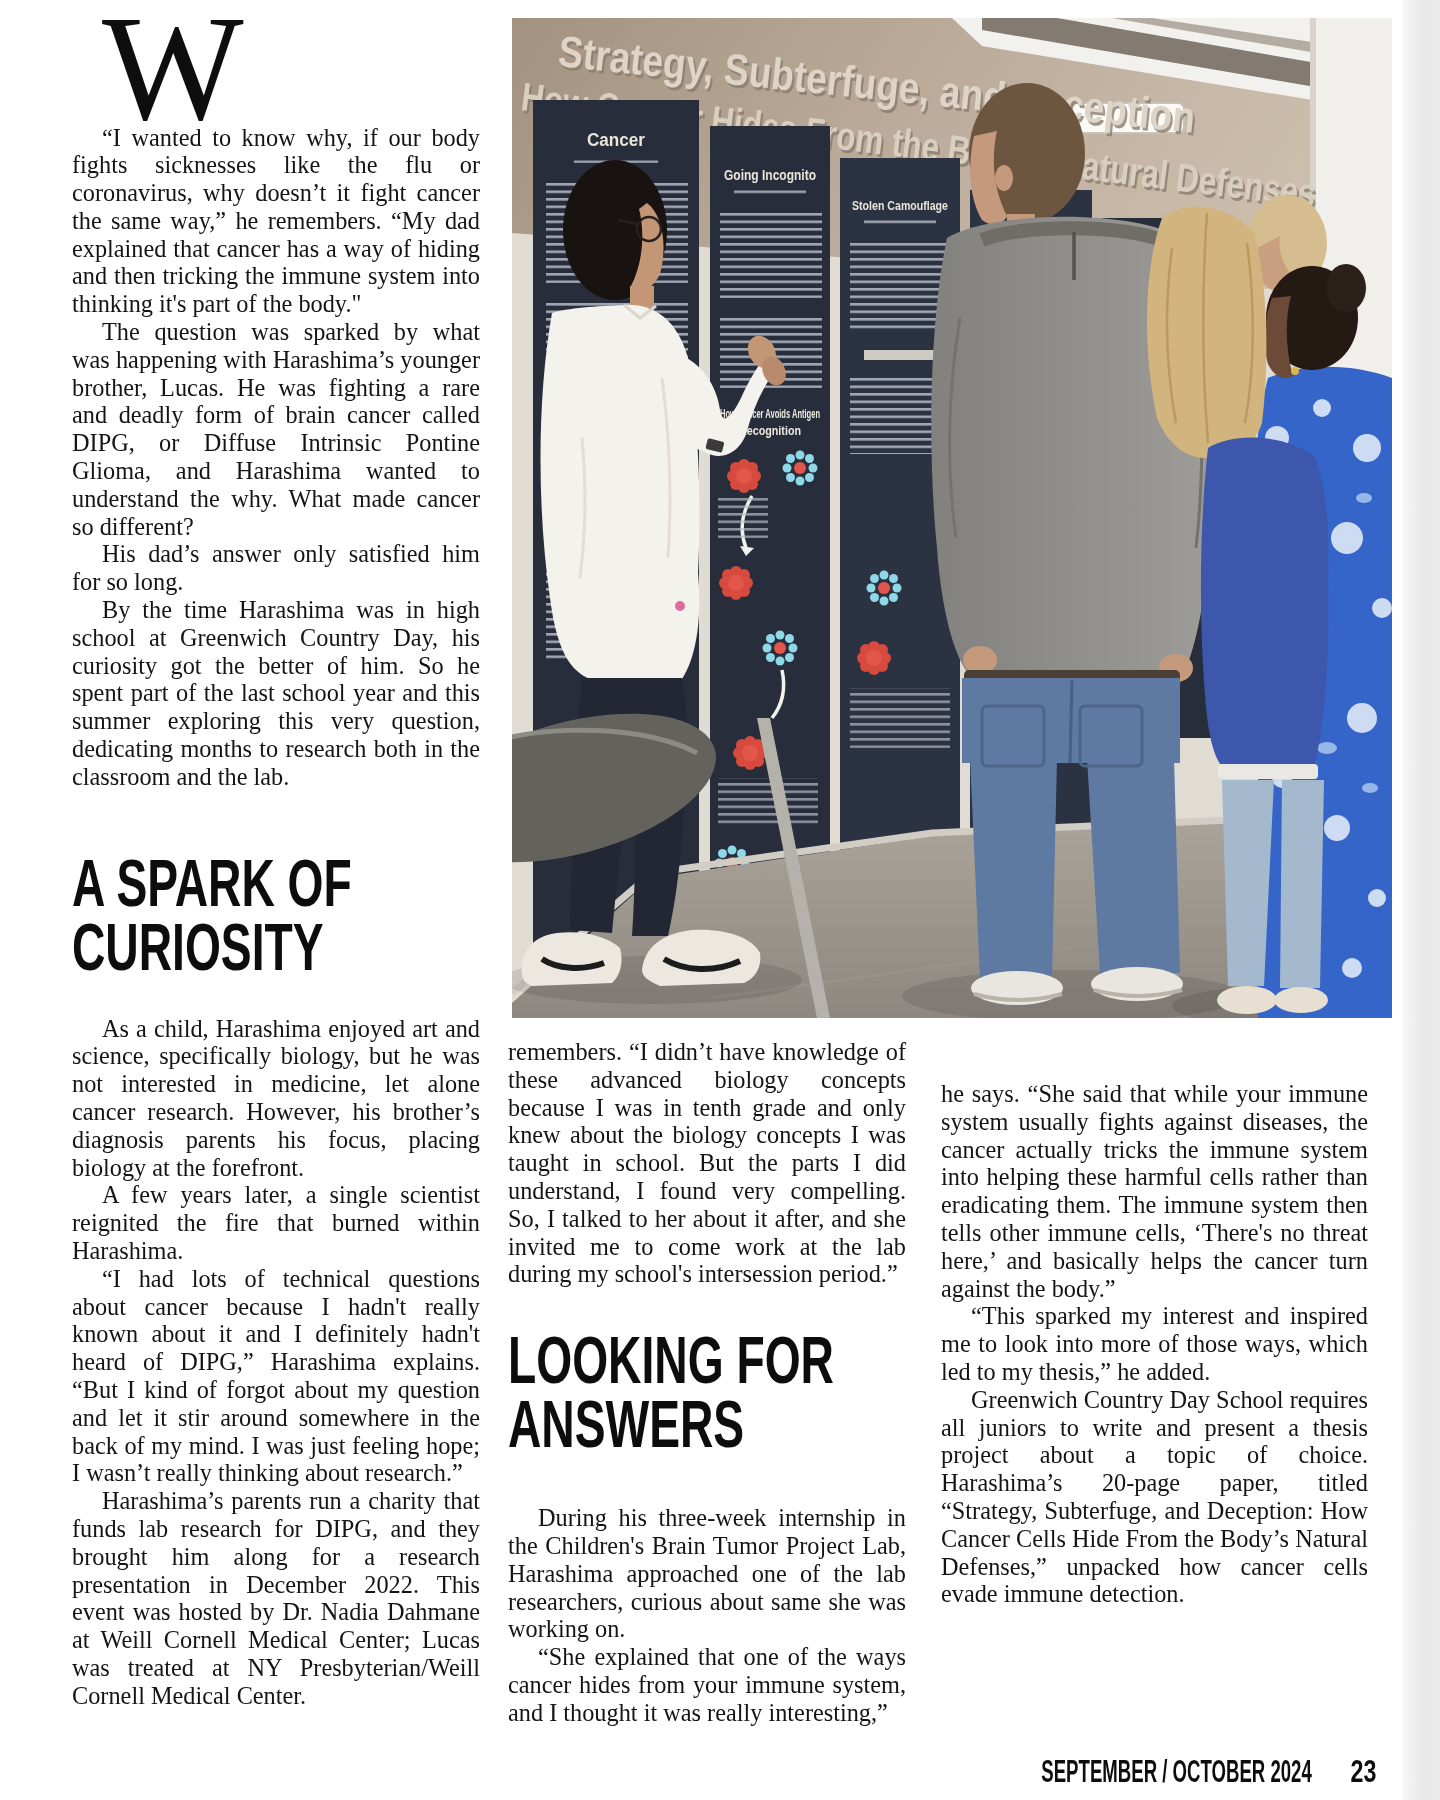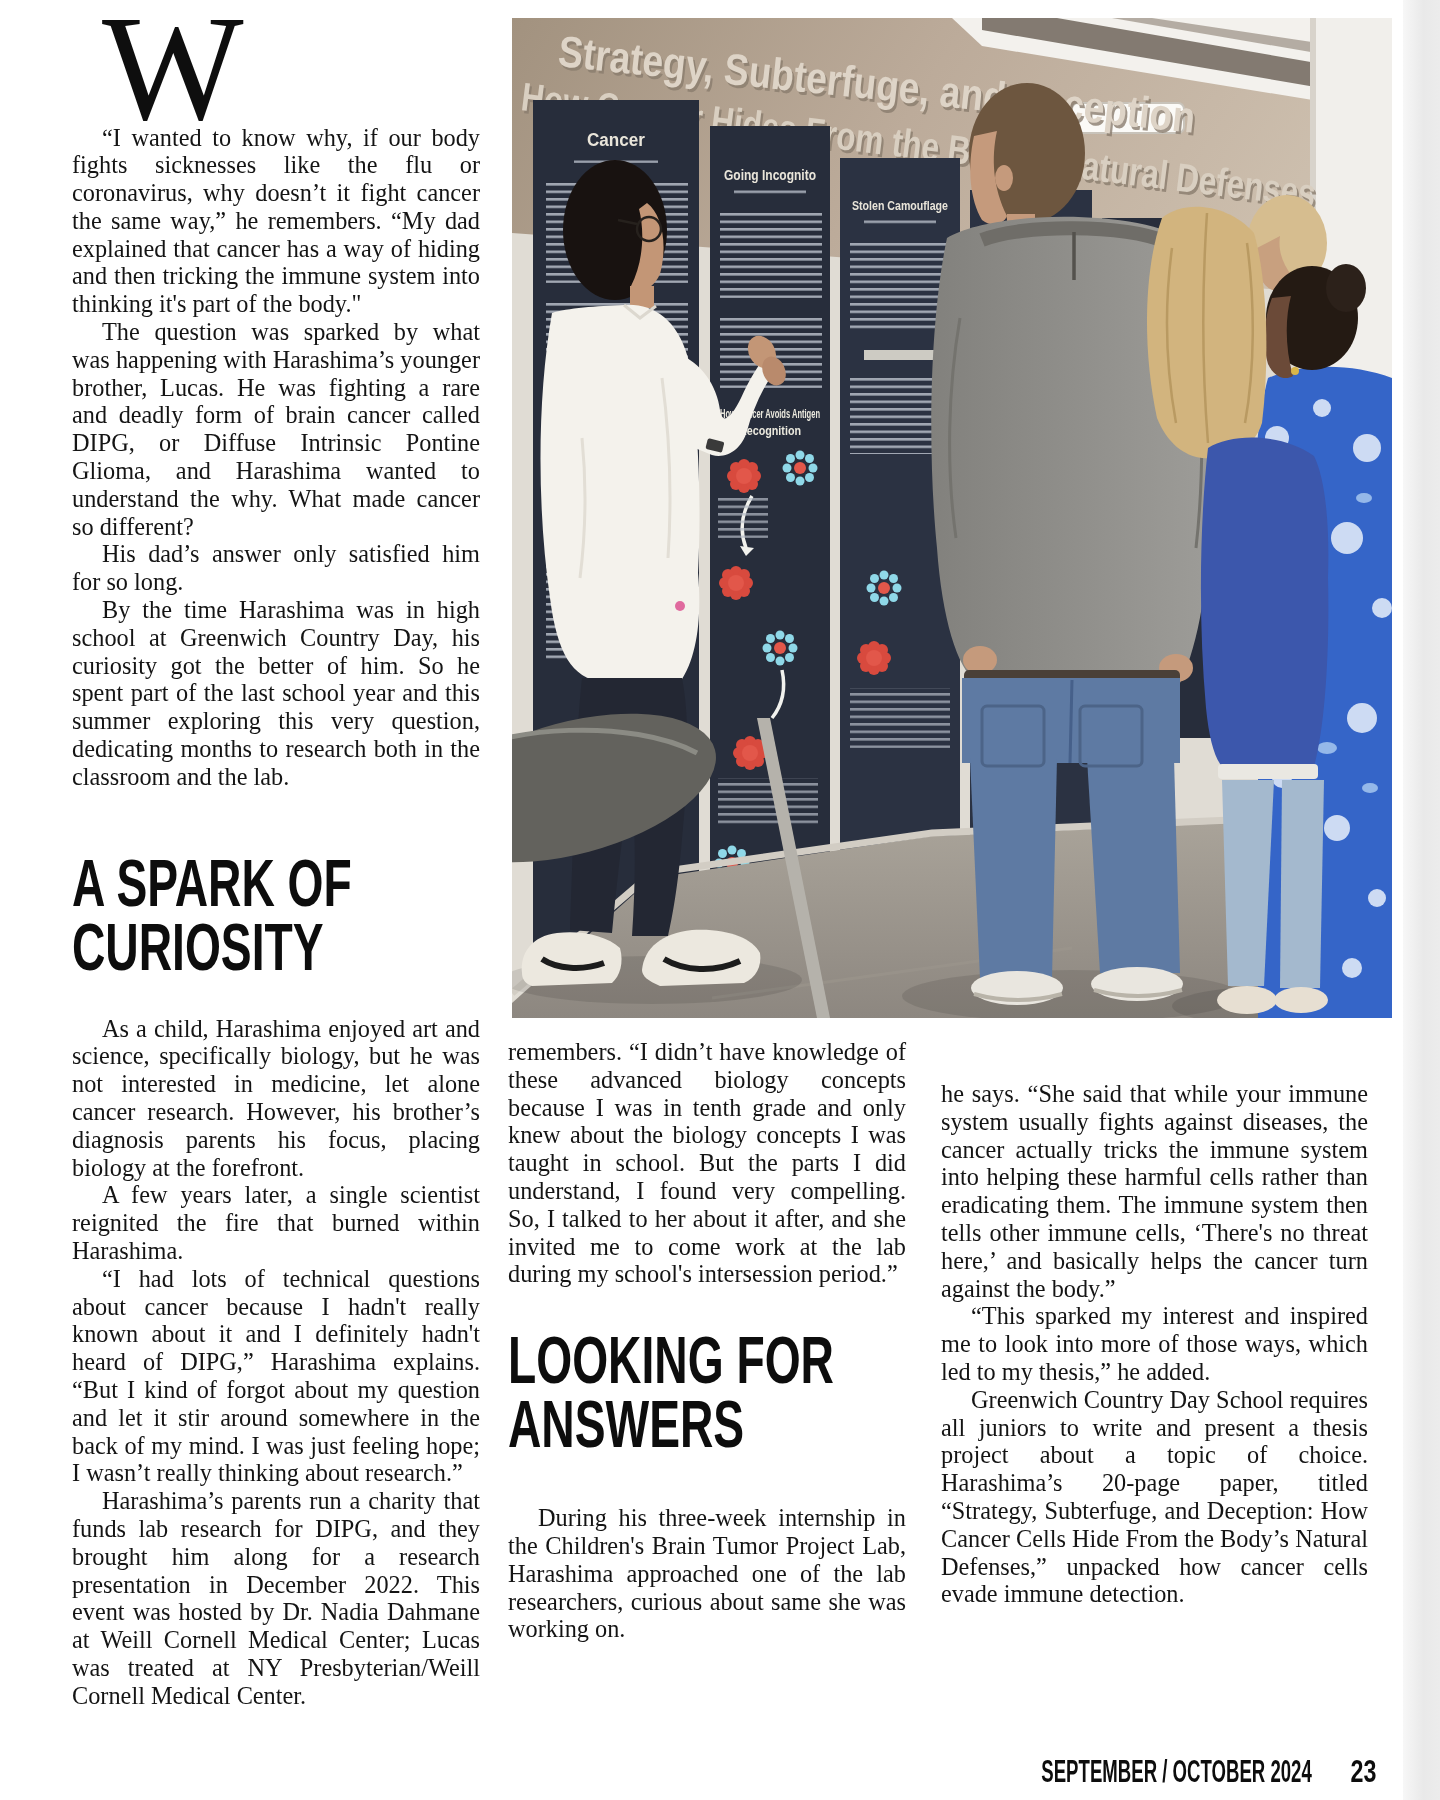--- a/index.html
+++ b/index.html
@@ -290,20 +290,21 @@
     </svg>
   </div>
 
   <div class="col col2">
     <p class="ni">remembers. “I didn’t have knowledge of these advanced biology concepts because I was in tenth grade and only knew about the biology concepts I was taught in school. But the parts I did understand, I found very compelling. So, I talked to her about it after, and she invited me to come work at the lab during my school's intersession period.”</p>
     <h2 class="headline h2wrap">
         <span style="display:block">LOOKING FOR</span>
         <span style="display:block">ANSWERS</span>
       </h2>
     <p>During his three-week internship in the Children's Brain Tumor Project Lab, Harashima approached one of the lab researchers, curious about same she was working on.</p>
+    <p>“She explained that one of the ways cancer hides from your immune system, and I thought it was really interesting,”</p>
   </div>
 
   <div class="col col3">
     <p class="ni">he says. “She said that while your immune system usually fights against diseases, the cancer actually tricks the immune system into helping these harmful cells rather than eradicating them. The immune system then tells other immune cells, ‘There's no threat here,’ and basically helps the cancer turn against the body.”</p>
     <p>“This sparked my interest and inspired me to look into more of those ways, which led to my thesis,” he added.</p>
     <p>Greenwich Country Day School requires all juniors to write and present a thesis project about a topic of choice. Harashima’s 20-page paper, titled “Strategy, Subterfuge, and Deception: How Cancer Cells Hide From the Body’s Natural Defenses,” unpacked how cancer cells evade immune detection.</p>
   </div>
 
   <div class="footer-issue">SEPTEMBER / OCTOBER 2024</div>
   <div class="footer-pageno">23</div>

